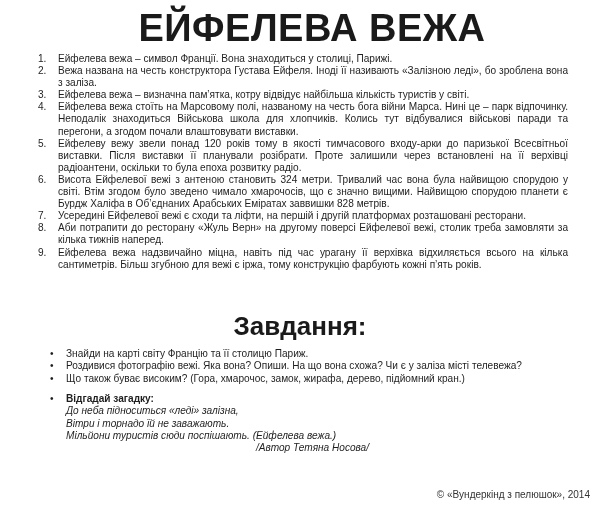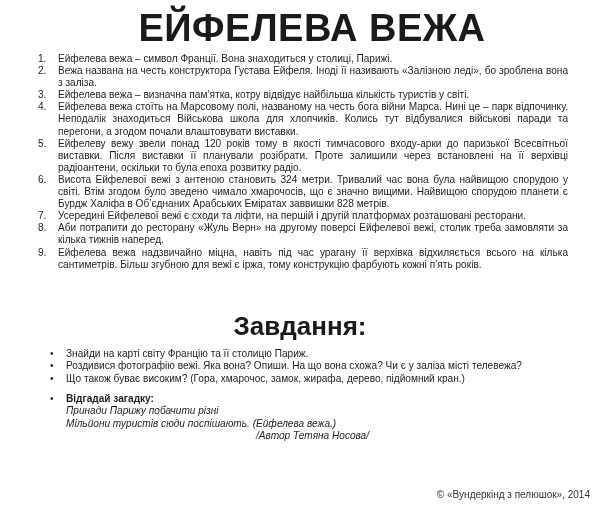--- a/index.html
+++ b/index.html
@@ -63,18 +63,19 @@
 <div class="subtitle">Завдання:</div>
 
 <ul class="tasks">
   <li><span class="bullet">•</span><span>Знайди на карті світу Францію та її столицю Париж.</span></li>
   <li><span class="bullet">•</span><span>Роздивися фотографію вежі. Яка вона? Опиши. На що вона схожа? Чи є у заліза місті телевежа?</span></li>
   <li><span class="bullet">•</span><span>Що також буває високим? (Гора, хмарочос, замок, жирафа, дерево, підйомний кран.)</span></li>
 </ul>
 
 <div class="riddle">
   <div class="head"><span class="bullet">•</span><span>Відгадай загадку:</span></div>
-  <div class="line">Принади Парижу побачити різні</div>
+  <div class="line">До неба підноситься «леді» залізна,</div>
+  <div class="line">Вітри і торнадо їй не заважають.</div>
   <div class="line">Мільйони туристів сюди поспішають. (Ейфелева вежа.)</div>
   <div class="author">/Автор Тетяна Носова/</div>
 </div>
 
 <div class="copyright">© «Вундеркінд з пелюшок», 2014</div>
 
 </body></html>

